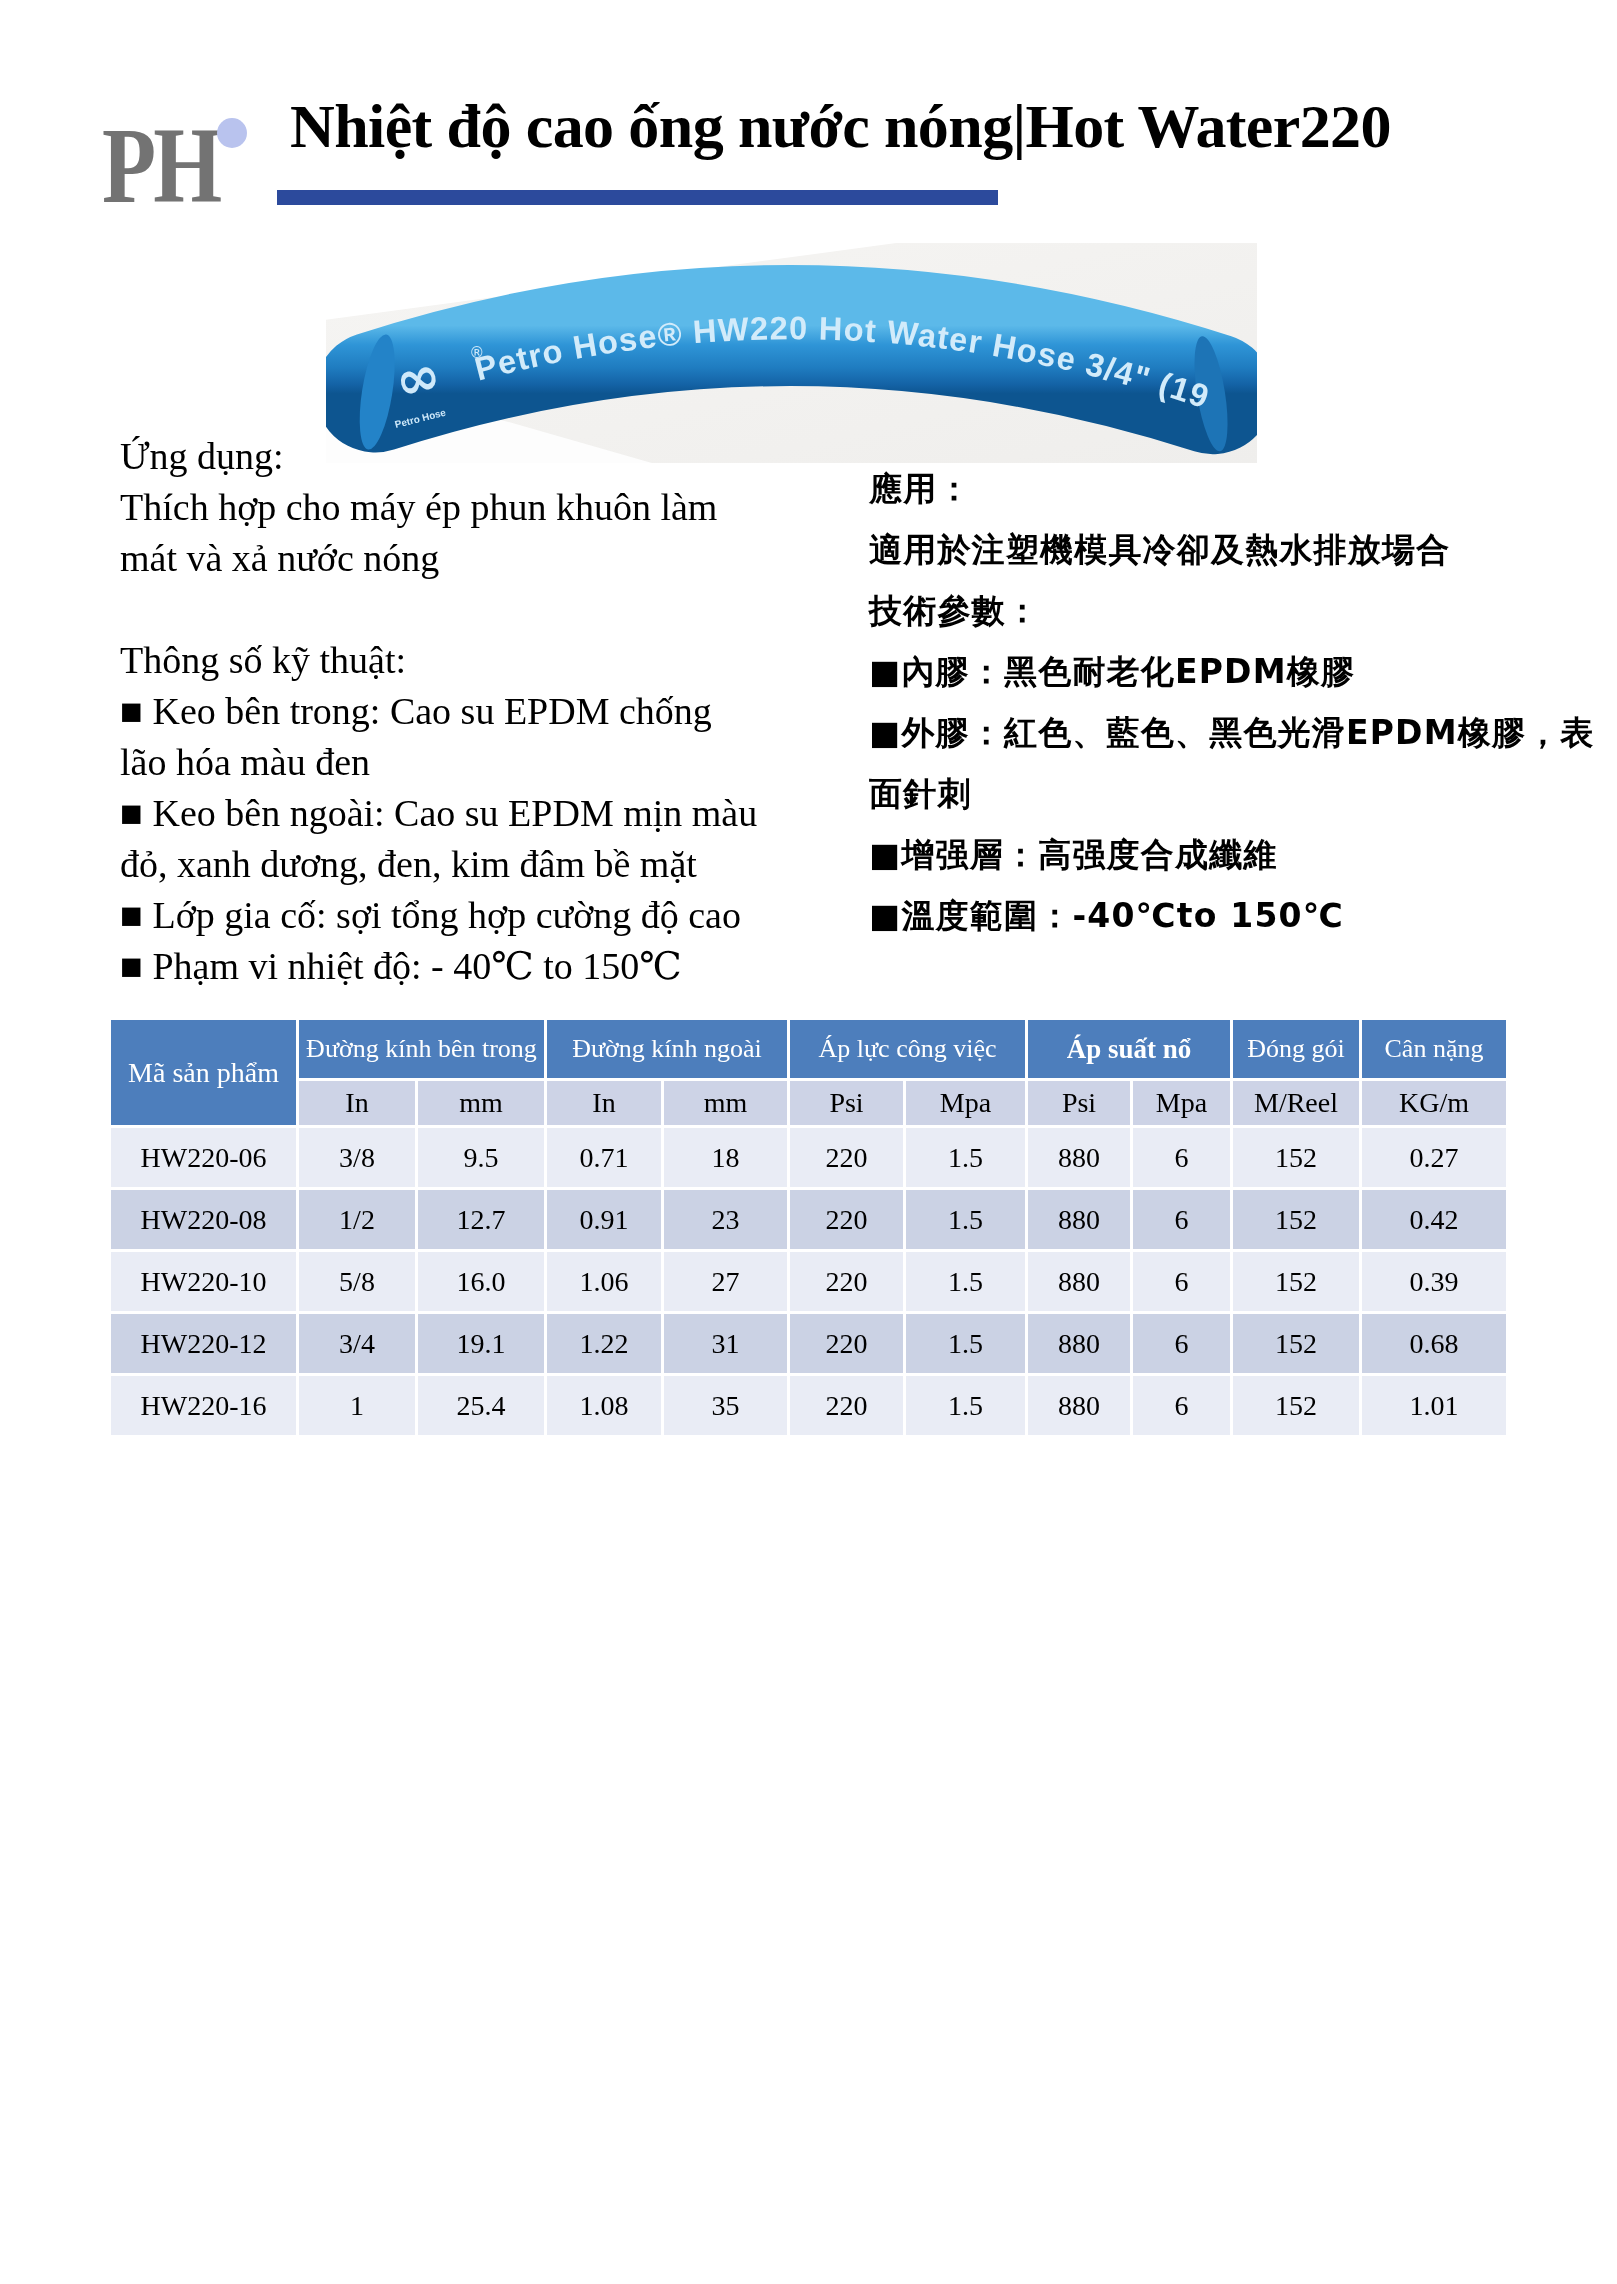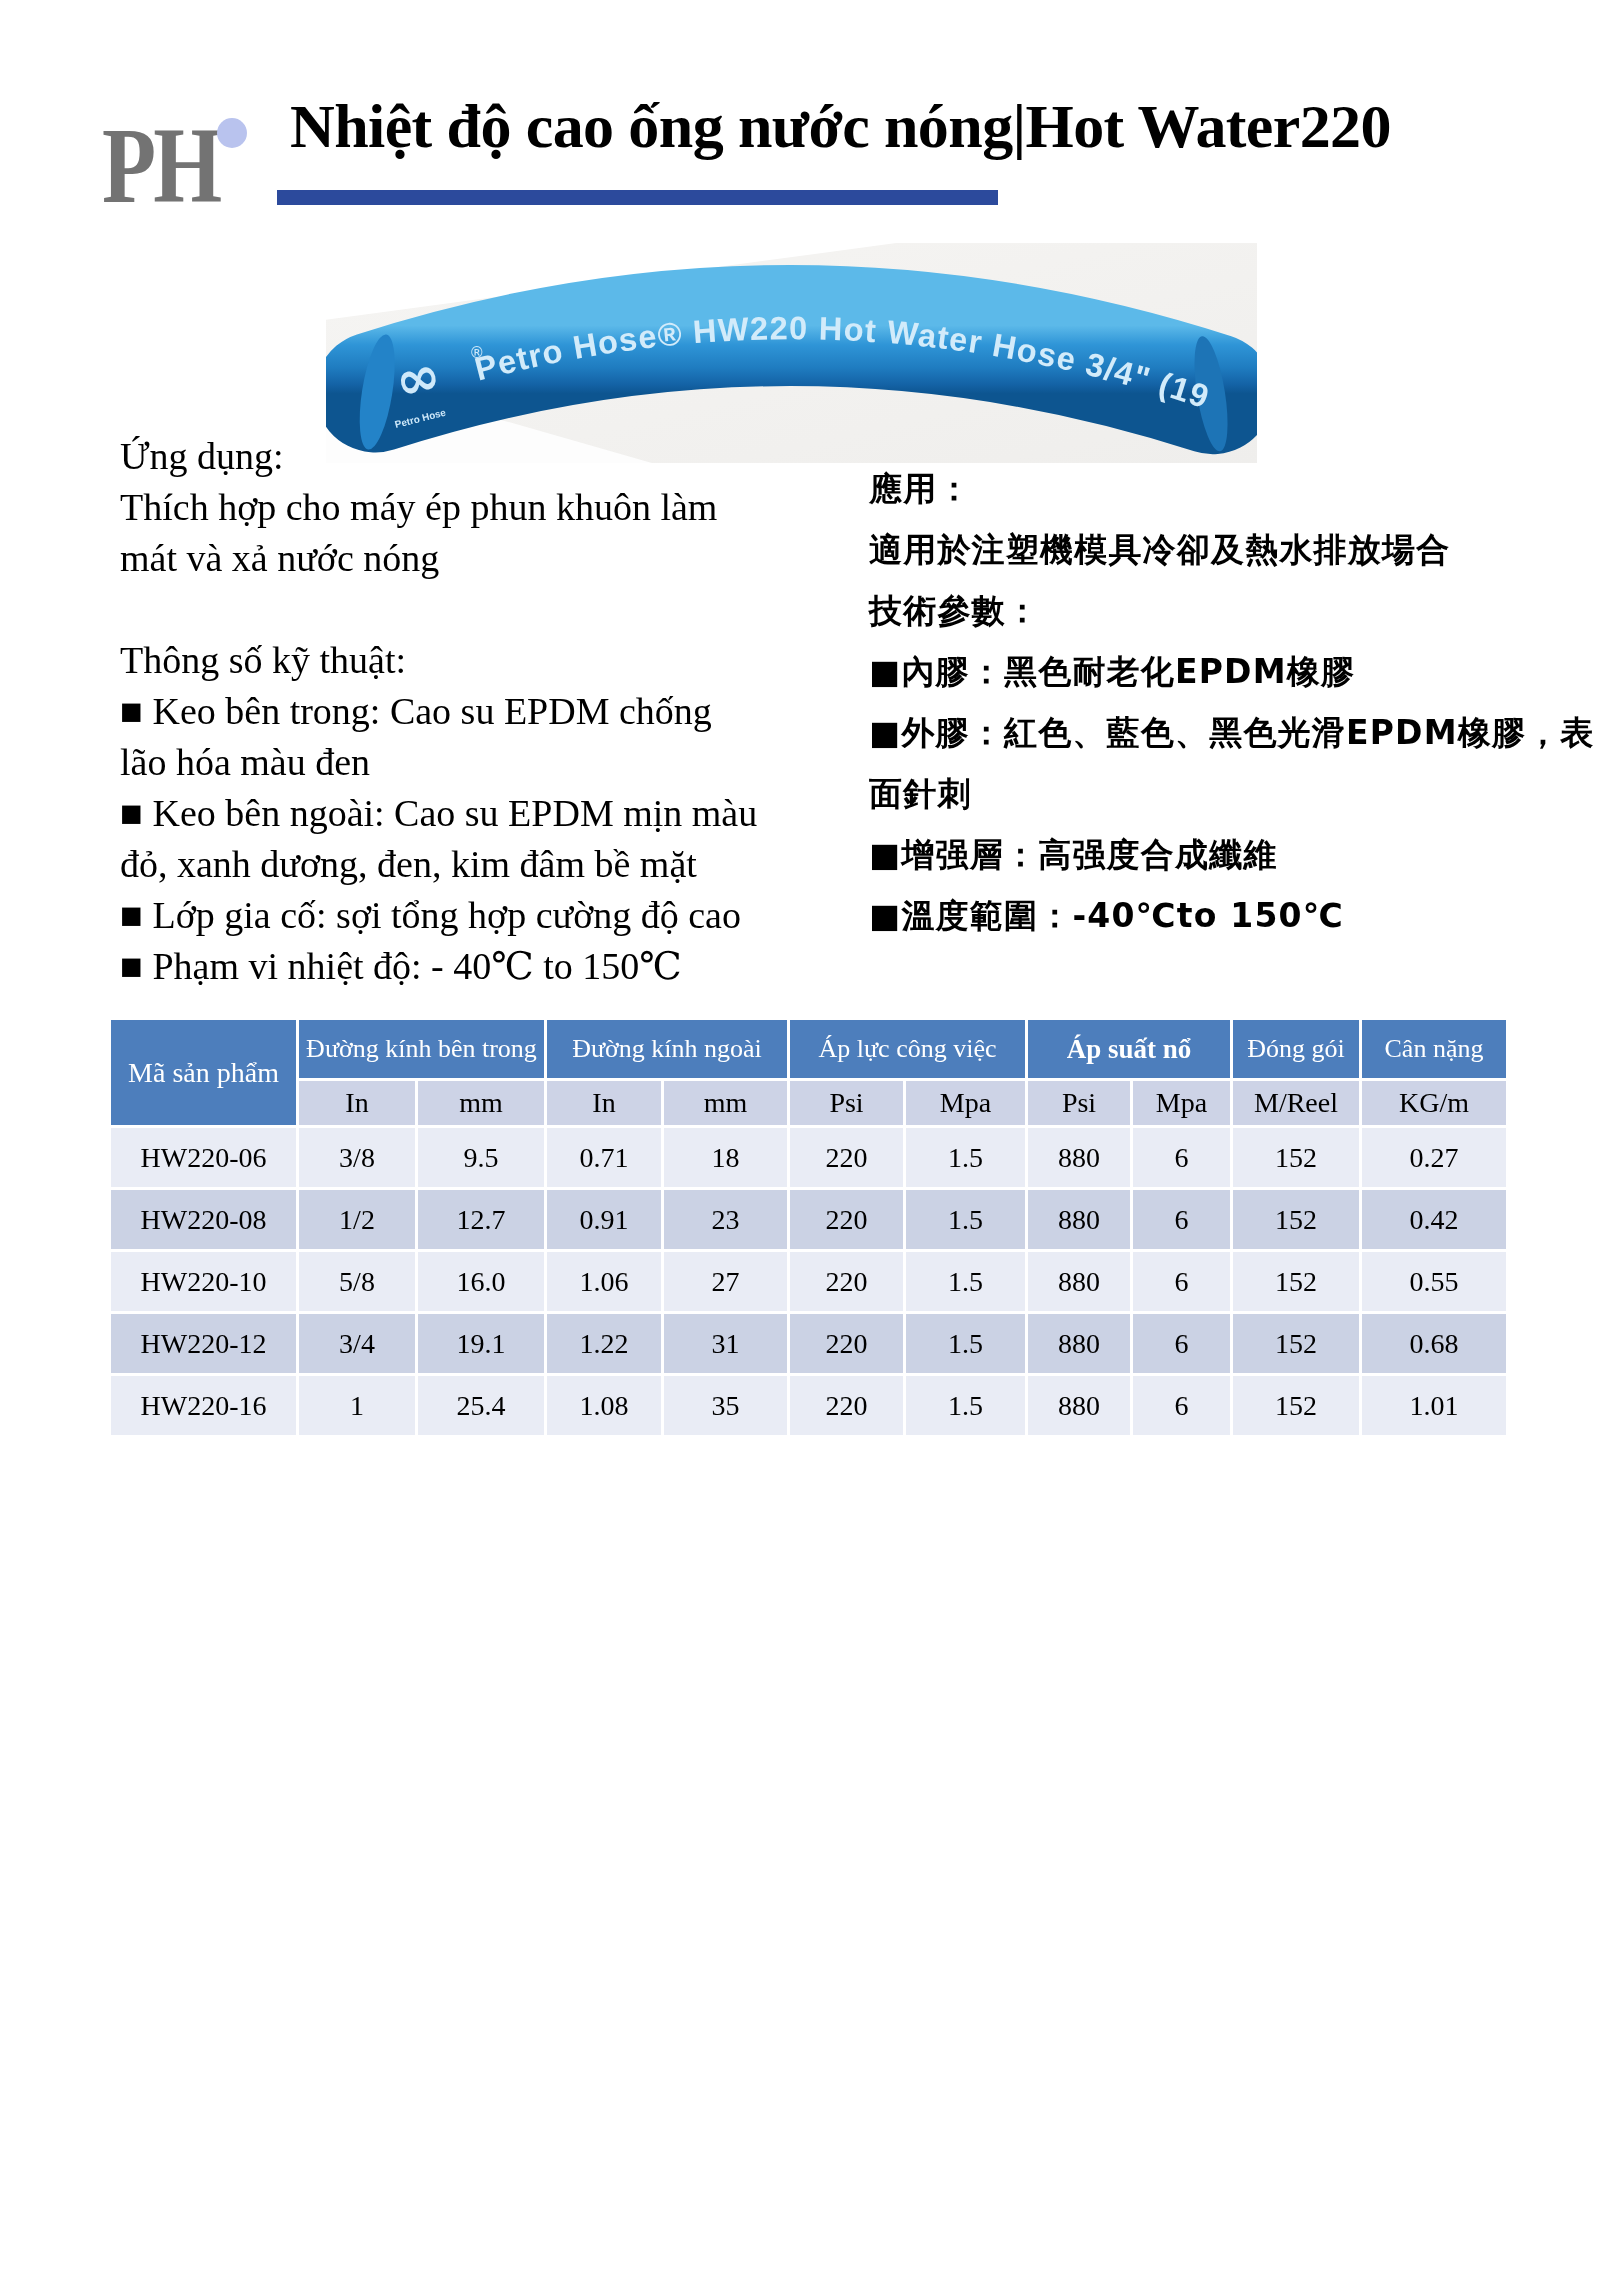--- a/index.html
+++ b/index.html
@@ -179,21 +179,21 @@
           <td>HW220-10</td>
           <td>5/8</td>
           <td>16.0</td>
           <td>1.06</td>
           <td>27</td>
           <td>220</td>
           <td>1.5</td>
           <td>880</td>
           <td>6</td>
           <td>152</td>
-          <td>0.55</td>
+          <td>0.39</td>
         </tr>
         <tr class="dark">
           <td>HW220-12</td>
           <td>3/4</td>
           <td>19.1</td>
           <td>1.22</td>
           <td>31</td>
           <td>220</td>
           <td>1.5</td>
           <td>880</td>

